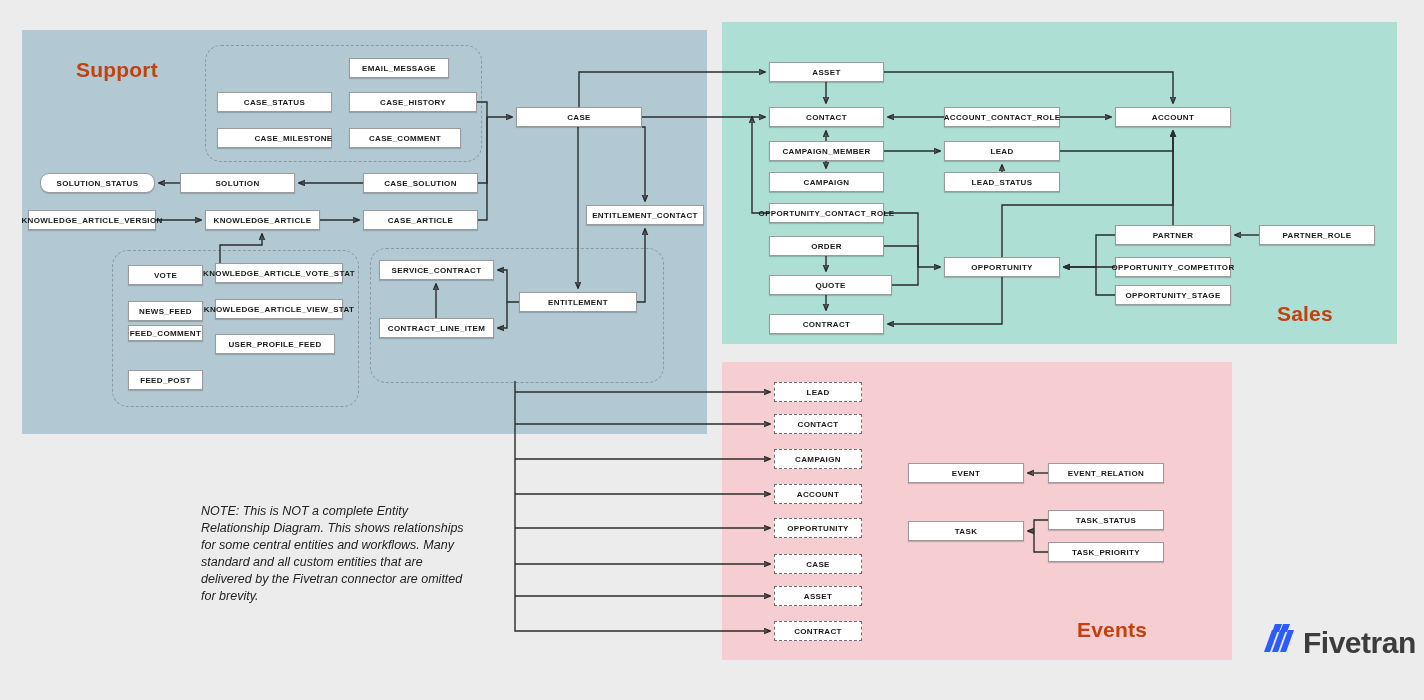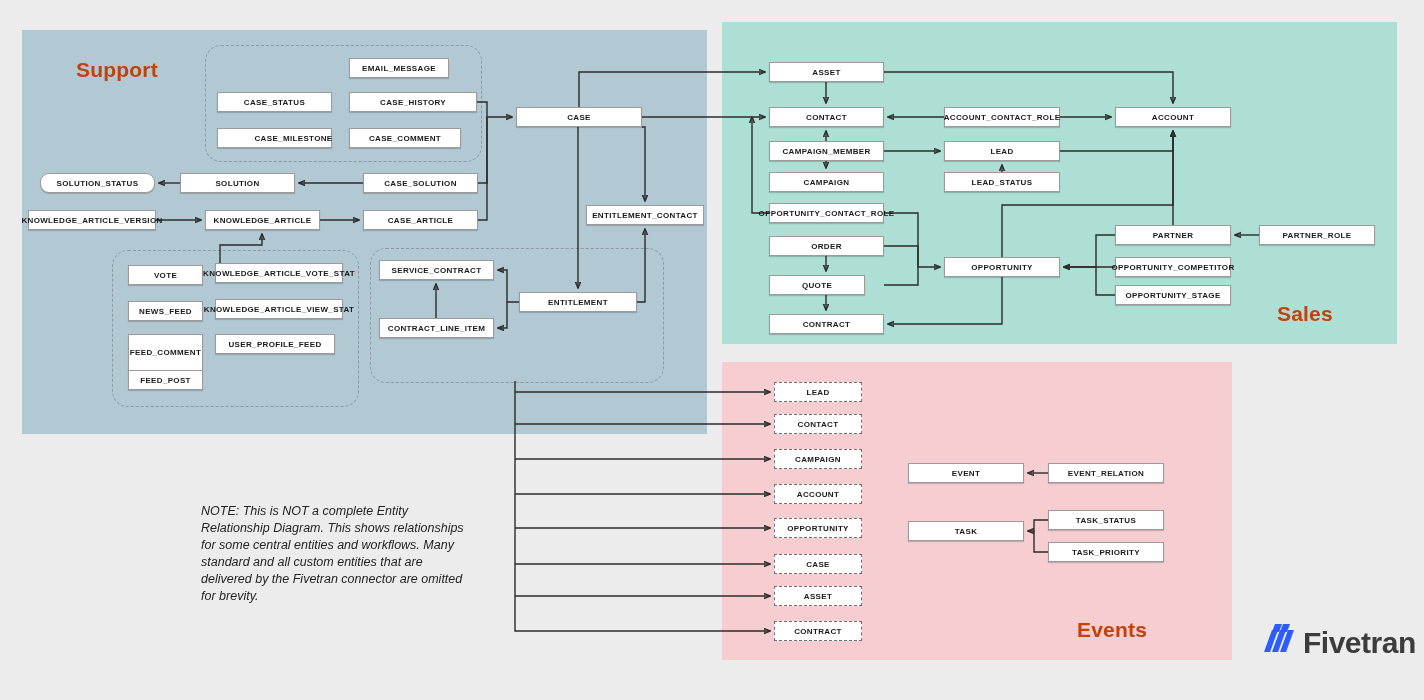--- a/index.html
+++ b/index.html
@@ -179,41 +179,41 @@
       <div class="node" style="left: 180px; top: 173px; width: 115px; height: 20px;">SOLUTION</div>
       <div class="node" style="left: 363px; top: 173px; width: 115px; height: 20px;">CASE_SOLUTION</div>
       <div class="node" style="left: 28px; top: 210px; width: 128px; height: 20px;">KNOWLEDGE_ARTICLE_VERSION</div>
       <div class="node" style="left: 205px; top: 210px; width: 115px; height: 20px;">KNOWLEDGE_ARTICLE</div>
       <div class="node" style="left: 363px; top: 210px; width: 115px; height: 20px;">CASE_ARTICLE</div>
       <div class="node" style="left: 586px; top: 205px; width: 118px; height: 20px;">ENTITLEMENT_CONTACT</div>
       <div class="node" style="left: 128px; top: 265px; width: 75px; height: 20px;">VOTE</div>
       <div class="node" style="left: 215px; top: 263px; width: 128px; height: 20px;">KNOWLEDGE_ARTICLE_VOTE_STAT</div>
       <div class="node" style="left: 128px; top: 301px; width: 75px; height: 20px;">NEWS_FEED</div>
       <div class="node" style="left: 215px; top: 299px; width: 128px; height: 20px;">KNOWLEDGE_ARTICLE_VIEW_STAT</div>
-      <div class="node" style="left: 128px; top: 334px; width: 75px; height: 37px;">FEED_COMMENT</div>
+      <div class="node" style="left: 128px; top: 325px; width: 75px; height: 16px;">FEED_COMMENT</div>
       <div class="node" style="left: 215px; top: 334px; width: 120px; height: 20px;">USER_PROFILE_FEED</div>
       <div class="node" style="left: 128px; top: 370px; width: 75px; height: 20px;">FEED_POST</div>
       <div class="node" style="left: 379px; top: 260px; width: 115px; height: 20px;">SERVICE_CONTRACT</div>
       <div class="node" style="left: 519px; top: 292px; width: 118px; height: 20px;">ENTITLEMENT</div>
       <div class="node" style="left: 379px; top: 318px; width: 115px; height: 20px;">CONTRACT_LINE_ITEM</div>
       <div class="node" style="left: 769px; top: 62px; width: 115px; height: 20px;">ASSET</div>
       <div class="node" style="left: 769px; top: 107px; width: 115px; height: 20px;">CONTACT</div>
       <div class="node" style="left: 944px; top: 107px; width: 116px; height: 20px;">ACCOUNT_CONTACT_ROLE</div>
       <div class="node" style="left: 1115px; top: 107px; width: 116px; height: 20px;">ACCOUNT</div>
       <div class="node" style="left: 769px; top: 141px; width: 115px; height: 20px;">CAMPAIGN_MEMBER</div>
       <div class="node" style="left: 944px; top: 141px; width: 116px; height: 20px;">LEAD</div>
       <div class="node" style="left: 769px; top: 172px; width: 115px; height: 20px;">CAMPAIGN</div>
       <div class="node" style="left: 944px; top: 172px; width: 116px; height: 20px;">LEAD_STATUS</div>
       <div class="node" style="left: 769px; top: 203px; width: 115px; height: 20px;">OPPORTUNITY_CONTACT_ROLE</div>
       <div class="node" style="left: 769px; top: 236px; width: 115px; height: 20px;">ORDER</div>
       <div class="node" style="left: 1115px; top: 225px; width: 116px; height: 20px;">PARTNER</div>
       <div class="node" style="left: 1259px; top: 225px; width: 116px; height: 20px;">PARTNER_ROLE</div>
       <div class="node" style="left: 944px; top: 257px; width: 116px; height: 20px;">OPPORTUNITY</div>
       <div class="node" style="left: 1115px; top: 257px; width: 116px; height: 20px;">OPPORTUNITY_COMPETITOR</div>
-      <div class="node" style="left: 769px; top: 275px; width: 96px; height: 20px;">QUOTE</div>
+      <div class="node" style="left: 769px; top: 275px; width: 123px; height: 20px;">QUOTE</div>
       <div class="node" style="left: 1115px; top: 285px; width: 116px; height: 20px;">OPPORTUNITY_STAGE</div>
       <div class="node" style="left: 769px; top: 314px; width: 115px; height: 20px;">CONTRACT</div>
       <div class="node dashed" style="left: 774px; top: 382px; width: 88px; height: 20px;">LEAD</div>
       <div class="node dashed" style="left: 774px; top: 414px; width: 88px; height: 20px;">CONTACT</div>
       <div class="node dashed" style="left: 774px; top: 449px; width: 88px; height: 20px;">CAMPAIGN</div>
       <div class="node dashed" style="left: 774px; top: 484px; width: 88px; height: 20px;">ACCOUNT</div>
       <div class="node dashed" style="left: 774px; top: 518px; width: 88px; height: 20px;">OPPORTUNITY</div>
       <div class="node dashed" style="left: 774px; top: 554px; width: 88px; height: 20px;">CASE</div>
       <div class="node dashed" style="left: 774px; top: 586px; width: 88px; height: 20px;">ASSET</div>
       <div class="node dashed" style="left: 774px; top: 621px; width: 88px; height: 20px;">CONTRACT</div>

